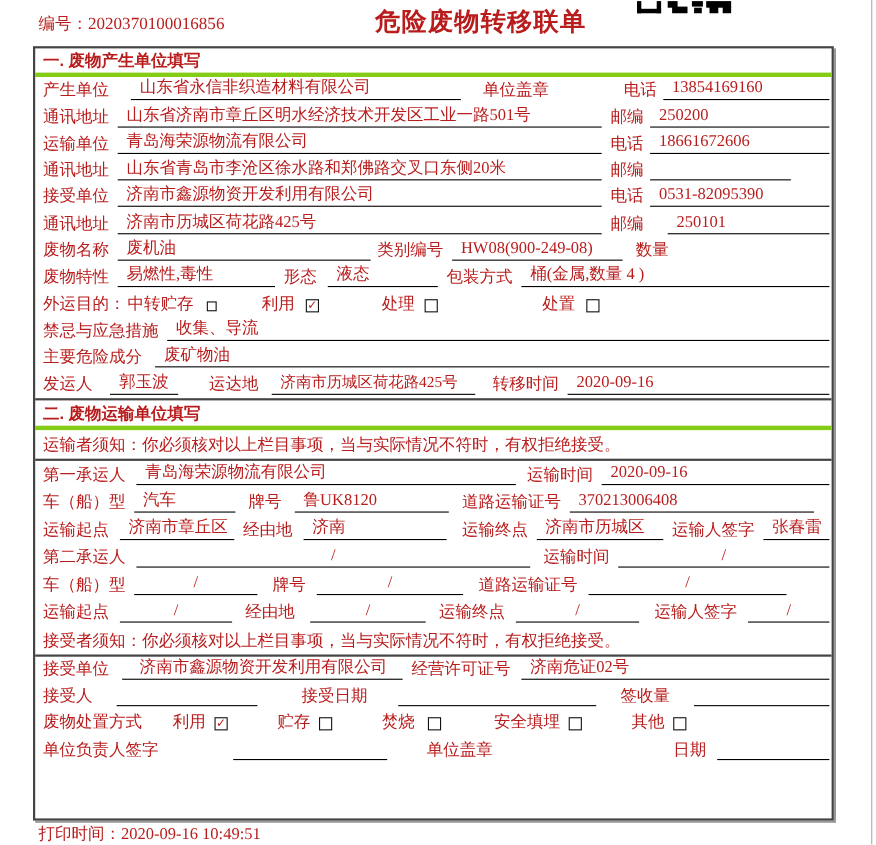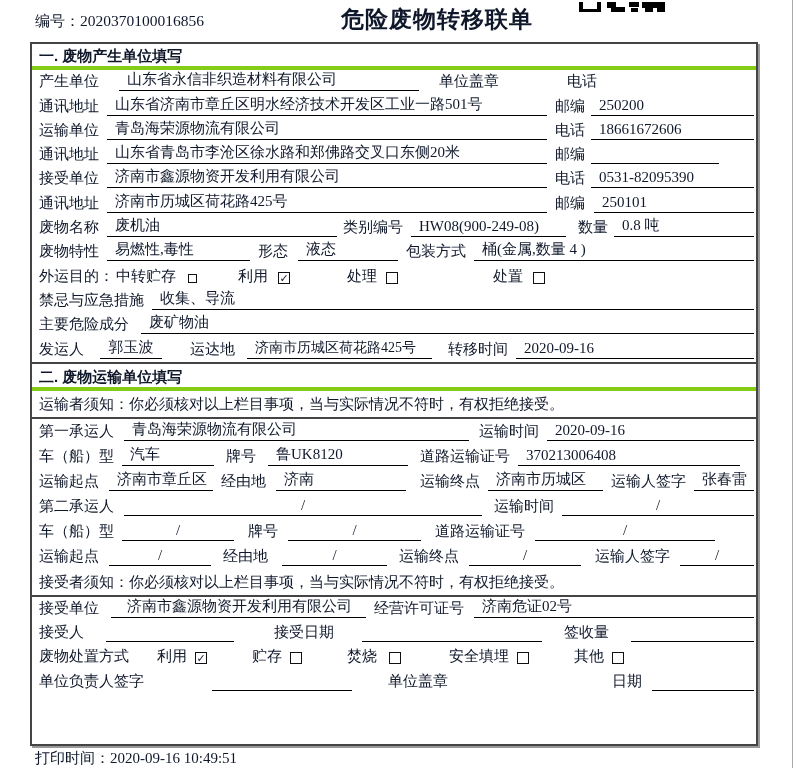--- a/index.html
+++ b/index.html
@@ -1,19 +1,19 @@
 <!DOCTYPE html>
 <html><head>
 <meta charset="utf-8">
 <style>
   * { margin:0; padding:0; box-sizing:border-box; }
   html,body { background:#fff; }
   .page {
     position:relative; width:796px; height:768px; background:#ffffff;
-    font-family:"Liberation Serif","DejaVu Serif",serif; color:#0f172a;
+    font-family:"Liberation Serif","DejaVu Serif",serif; color:#b91c1c;
     overflow:hidden;
   }
   .page-edge { position:absolute; top:0; bottom:0; right:3px; width:1px; background:#aaa; }
 
   
   .serial { position:absolute; left:35px; top:12px; font-size:15px; white-space:nowrap; }
   .serial .num { font-size:15.5px; }
   .doc-title { position:absolute; left:341px; top:4px; font-size:23px; font-weight:bold;
     font-family:"Liberation Sans","DejaVu Sans",sans-serif; letter-spacing:1px; white-space:nowrap; }
   .qr-frag { position:absolute; left:579px; top:0; width:86px; height:12px; overflow:hidden; }
@@ -80,20 +80,21 @@
 
   <div class="form-table">
 
     <div class="sec-h">一. 废物产生单位填写</div>
 
     <div class="row r1">
       <span class="lbl">产生单位</span>
       <span class="u" style="width:300px;margin-left:20px">山东省永信非织造材料有限公司</span>
       <span class="lbl" style="margin-left:20px">单位盖章</span>
       <span class="lbl" style="margin-left:68px">电话</span>
+      <span class="u fill" style="margin-left:6px">13854169160</span>
     </div>
 
     <div class="row r1">
       <span class="lbl">通讯地址</span>
       <span class="u" style="width:440px;margin-left:8px">山东省济南市章丘区明水经济技术开发区工业一路501号</span>
       <span class="lbl" style="margin-left:8px">邮编</span>
       <span class="u fill" style="margin-left:6px">250200</span>
     </div>
 
     <div class="row r1">
@@ -114,30 +115,29 @@
       <span class="lbl">接受单位</span>
       <span class="u" style="width:440px;margin-left:8px">济南市鑫源物资开发利用有限公司</span>
       <span class="lbl" style="margin-left:8px">电话</span>
       <span class="u fill" style="margin-left:6px">0531-82095390</span>
     </div>
 
     <div class="row r1">
       <span class="lbl">通讯地址</span>
       <span class="u" style="width:440px;margin-left:8px">济南市历城区荷花路425号</span>
       <span class="lbl" style="margin-left:8px">邮编</span>
-      <span class="u fill" style="margin-left:9px">250101</span>
+      <span class="u fill" style="margin-left:22px">250101</span>
     </div>
 
     <div class="row r1">
       <span class="lbl">废物名称</span>
       <span class="u" style="width:230px;margin-left:8px">废机油</span>
       <span class="lbl" style="margin-left:6px">类别编号</span>
       <span class="u" style="width:155px;margin-left:8px">HW08(900-249-08)</span>
       <span class="lbl" style="margin-left:12px">数量</span>
-      <span class="u fill" style="margin-left:6px">0.8 吨</span>
     </div>
 
     <div class="row r1">
       <span class="lbl">废物特性</span>
       <span class="u" style="width:143px;margin-left:8px">易燃性,毒性</span>
       <span class="lbl" style="margin-left:8px">形态</span>
       <span class="u" style="width:100px;margin-left:10px">液态</span>
       <span class="lbl" style="margin-left:8px">包装方式</span>
       <span class="u fill" style="margin-left:8px">桶(金属,数量  4 )</span>
     </div>

